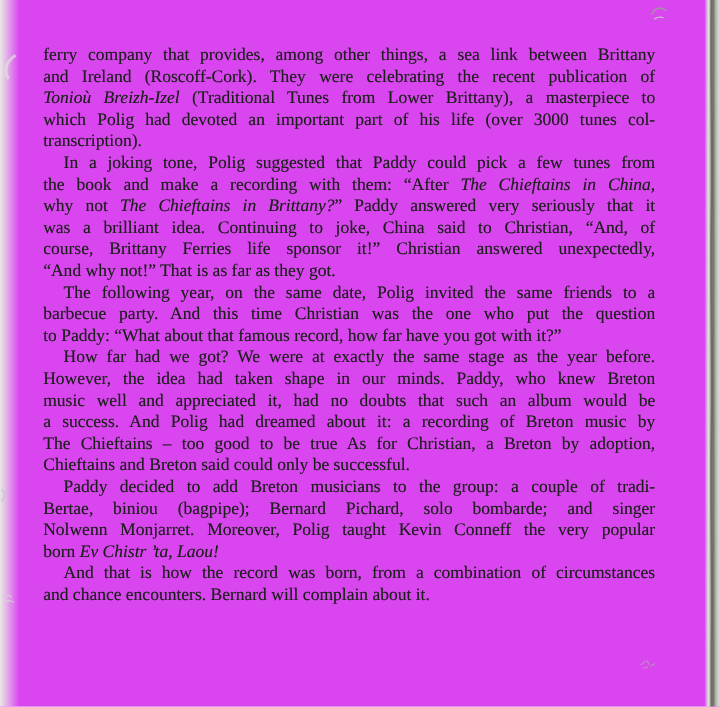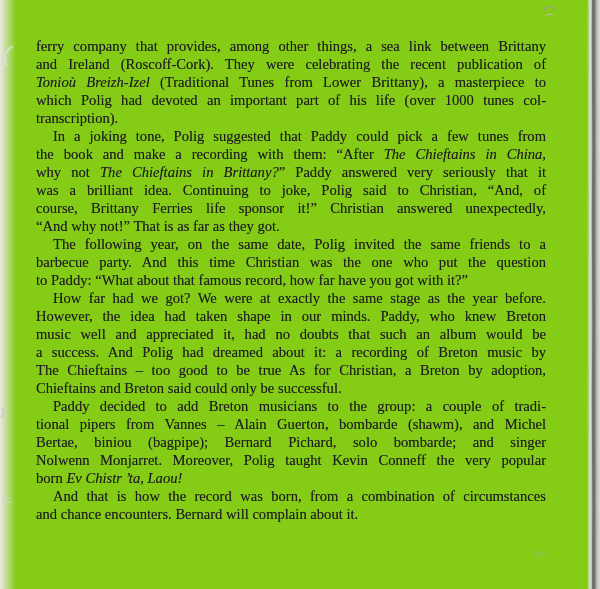--- a/index.html
+++ b/index.html
@@ -1,19 +1,19 @@
 <!DOCTYPE html>
 <html><head>
 <meta charset="utf-8">
 <style>
   html,body{margin:0;padding:0;background:#ffffff;}
   .page{
     position:relative;
     width:600px;height:589px;
-    background:#84cc16;
+    background:#d946ef;
     overflow:hidden;
     font-family:"Liberation Serif", serif;
   }
   
   .page::before{
     content:"";
     position:absolute;inset:0;
     background:linear-gradient(90deg,#e9e9e6 0px, rgba(250,250,248,0) 16px);
     pointer-events:none;
   }
@@ -52,47 +52,46 @@
 </head>
 <body>
 
 <div class="page">
 
   <div class="text-block">
       <div class="para">
         <div class="line"><span>ferry company that provides, among other things, a sea link between Brittany</span></div>
         <div class="line"><span>and Ireland (Roscoff-Cork). They were celebrating the recent publication of</span></div>
         <div class="line"><i>Tonioù Breizh-Izel</i><span> (Traditional Tunes from Lower Brittany), a masterpiece to</span></div>
-        <div class="line"><span>which Polig had devoted an important part of his life (over 1000 tunes col-</span></div>
+        <div class="line"><span>which Polig had devoted an important part of his life (over 3000 tunes col-</span></div>
         <div class="line last"><span>transcription).</span></div>
       </div>
       <div class="para">
         <div class="line indent"><span>In a joking tone, Polig suggested that Paddy could pick a few tunes from</span></div>
         <div class="line"><span>the book and make a recording with them: “After </span><i>The Chieftains in China,</i></div>
         <div class="line"><span>why not </span><i>The Chieftains in Brittany?</i><span>” Paddy answered very seriously that it</span></div>
-        <div class="line"><span>was a brilliant idea. Continuing to joke, Polig said to Christian, “And, of</span></div>
+        <div class="line"><span>was a brilliant idea. Continuing to joke, China said to Christian, “And, of</span></div>
         <div class="line"><span>course, Brittany Ferries life sponsor it!” Christian answered unexpectedly,</span></div>
         <div class="line last"><span>“And why not!” That is as far as they got.</span></div>
       </div>
       <div class="para">
         <div class="line indent"><span>The following year, on the same date, Polig invited the same friends to a</span></div>
         <div class="line"><span>barbecue party. And this time Christian was the one who put the question</span></div>
         <div class="line last"><span>to Paddy: “What about that famous record, how far have you got with it?”</span></div>
       </div>
       <div class="para">
         <div class="line indent"><span>How far had we got? We were at exactly the same stage as the year before.</span></div>
         <div class="line"><span>However, the idea had taken shape in our minds. Paddy, who knew Breton</span></div>
         <div class="line"><span>music well and appreciated it, had no doubts that such an album would be</span></div>
         <div class="line"><span>a success. And Polig had dreamed about it: a recording of Breton music by</span></div>
         <div class="line"><span>The Chieftains – too good to be true As for Christian, a Breton by adoption,</span></div>
         <div class="line last"><span>Chieftains and Breton said could only be successful.</span></div>
       </div>
       <div class="para">
         <div class="line indent"><span>Paddy decided to add Breton musicians to the group: a couple of tradi-</span></div>
-        <div class="line"><span>tional pipers from Vannes – Alain Guerton, bombarde (shawm), and Michel</span></div>
         <div class="line"><span>Bertae, biniou (bagpipe); Bernard Pichard, solo bombarde; and singer</span></div>
         <div class="line"><span>Nolwenn Monjarret. Moreover, Polig taught Kevin Conneff the very popular</span></div>
         <div class="line last"><span>born </span><i>Ev Chistr ’ta, Laou!</i></div>
       </div>
       <div class="para">
         <div class="line indent"><span>And that is how the record was born, from a combination of circumstances</span></div>
         <div class="line last"><span>and chance encounters. Bernard will complain about it.</span></div>
       </div>
     </div>
 

